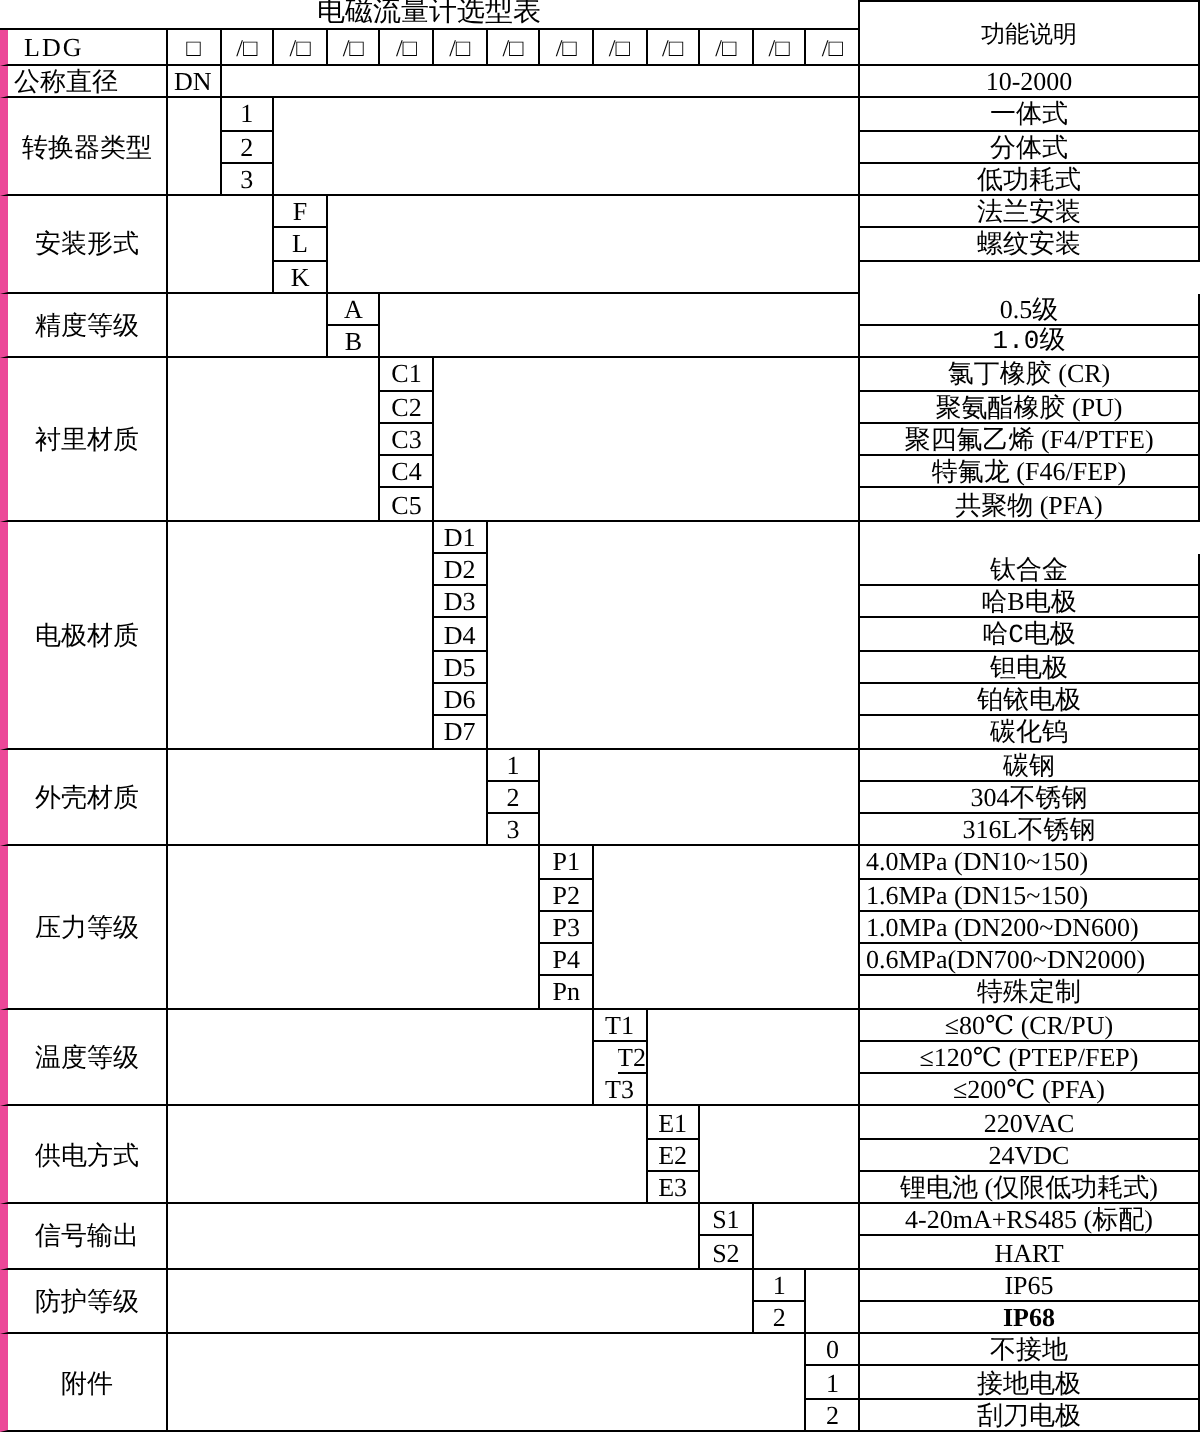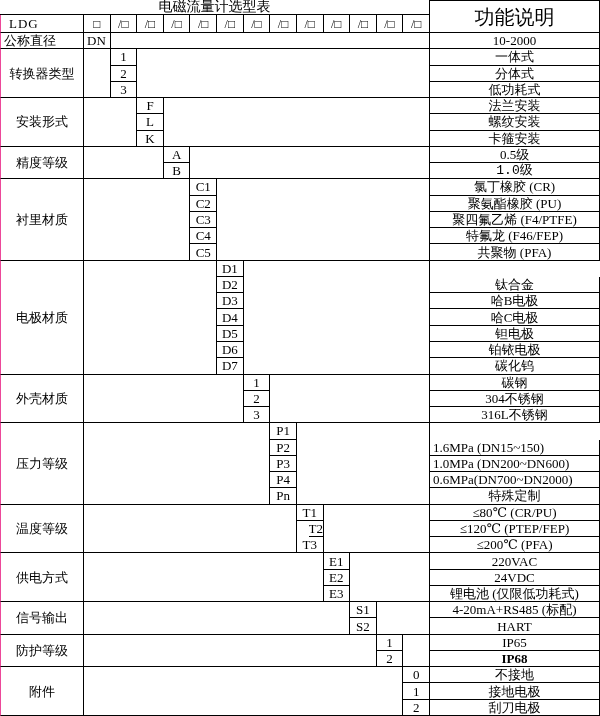--- a/index.html
+++ b/index.html
@@ -10,25 +10,25 @@
     grid-template-rows:15px 18px repeat(42,1fr);
     font-family:"Liberation Serif","DejaVu Serif",serif;
     color:#000;font-size:13px;background:#fff;
   }
   .cell{
     box-sizing:border-box;
     border-right:1px solid #000;border-bottom:1px solid #000;
     display:flex;align-items:center;justify-content:center;
     white-space:nowrap;overflow:hidden;line-height:1;
   }
-  .edge-l{border-left:1px solid #ec4899;}
+  .edge-l{border-left:4px solid #ec4899;}
   .top{border-top:1px solid #000;}
   .left{justify-content:flex-start;padding-left:3px;}
   .title{font-size:14px;}
-  .fhead{font-size:20px;}
+  .fhead{font-size:12px;}
   .ldg{justify-content:flex-start;padding-left:8px;letter-spacing:1px;}
   .slot{font-size:12px;}
   .code{font-size:13px;}
 </style>
 </head>
 <body>
 
 <div class="sheet" id="grid">
   <div class="cell title" style="grid-column:1/15;grid-row:1;">电磁流量计选型表</div>
   <div class="cell fhead top" style="grid-column:15;grid-row:1/3;">功能说明</div>
@@ -59,21 +59,20 @@
     <div class="cell code" style="grid-area: 6 / 3;">3</div>
     <div class="cell" style="grid-area: 6 / 15;">低功耗式</div>
     <div class="cell" style="grid-area: 4 / 4 / 7 / 15;"></div>
     <div class="cell edge-l" style="grid-area: 7 / 1 / 10;">安装形式</div>
     <div class="cell" style="grid-area: 7 / 2 / 10 / 4;"></div>
     <div class="cell code" style="grid-area: 7 / 4;">F</div>
     <div class="cell" style="grid-area: 7 / 15;">法兰安装</div>
     <div class="cell code" style="grid-area: 8 / 4;">L</div>
     <div class="cell" style="grid-area: 8 / 15;">螺纹安装</div>
     <div class="cell code" style="grid-area: 9 / 4;">K</div>
-    <div class="cell" style="grid-area: 9 / 15;">卡箍安装</div>
     <div class="cell" style="grid-area: 7 / 5 / 10 / 15;"></div>
     <div class="cell edge-l" style="grid-area: 10 / 1 / 12;">精度等级</div>
     <div class="cell" style="grid-area: 10 / 2 / 12 / 5;"></div>
     <div class="cell code" style="grid-area: 10 / 5;">A</div>
     <div class="cell" style="grid-area: 10 / 15;">0.5级</div>
     <div class="cell code" style="grid-area: 11 / 5;">B</div>
     <div class="cell" style="grid-area: 11 / 15; font-family: Liberation Mono, monospace;">1.0级</div>
     <div class="cell" style="grid-area: 10 / 6 / 12 / 15;"></div>
     <div class="cell edge-l" style="grid-area: 12 / 1 / 17;">衬里材质</div>
     <div class="cell" style="grid-area: 12 / 2 / 17 / 6;"></div>
@@ -89,40 +88,41 @@
     <div class="cell" style="grid-area: 16 / 15;">共聚物 (PFA)</div>
     <div class="cell" style="grid-area: 12 / 7 / 17 / 15;"></div>
     <div class="cell edge-l" style="grid-area: 17 / 1 / 24;">电极材质</div>
     <div class="cell" style="grid-area: 17 / 2 / 24 / 7;"></div>
     <div class="cell code" style="grid-area: 17 / 7;">D1</div>
     <div class="cell code" style="grid-area: 18 / 7;">D2</div>
     <div class="cell" style="grid-area: 18 / 15;">钛合金</div>
     <div class="cell code" style="grid-area: 19 / 7;">D3</div>
     <div class="cell" style="grid-area: 19 / 15;">哈B电极</div>
     <div class="cell code" style="grid-area: 20 / 7;">D4</div>
-    <div class="cell" style="grid-area: 20 / 15;">哈C电极</div>
+    <div class="cell" style="grid-area: 20 / 15; font-family: Liberation Mono, monospace;">哈C电极</div>
     <div class="cell code" style="grid-area: 21 / 7;">D5</div>
     <div class="cell" style="grid-area: 21 / 15;">钽电极</div>
     <div class="cell code" style="grid-area: 22 / 7;">D6</div>
     <div class="cell" style="grid-area: 22 / 15;">铂铱电极</div>
     <div class="cell code" style="grid-area: 23 / 7;">D7</div>
     <div class="cell" style="grid-area: 23 / 15;">碳化钨</div>
     <div class="cell" style="grid-area: 17 / 8 / 24 / 15;"></div>
     <div class="cell edge-l" style="grid-area: 24 / 1 / 27;">外壳材质</div>
     <div class="cell" style="grid-area: 24 / 2 / 27 / 8;"></div>
     <div class="cell code" style="grid-area: 24 / 8;">1</div>
     <div class="cell" style="grid-area: 24 / 15;">碳钢</div>
     <div class="cell code" style="grid-area: 25 / 8;">2</div>
     <div class="cell" style="grid-area: 25 / 15;">304不锈钢</div>
     <div class="cell code" style="grid-area: 26 / 8;">3</div>
     <div class="cell" style="grid-area: 26 / 15;">316L不锈钢</div>
     <div class="cell" style="grid-area: 24 / 9 / 27 / 15;"></div>
     <div class="cell edge-l" style="grid-area: 27 / 1 / 32;">压力等级</div>
     <div class="cell" style="grid-area: 27 / 2 / 32 / 9;"></div>
     <div class="cell code" style="grid-area: 27 / 9;">P1</div>
+    <div class="cell left" style="grid-area: 27 / 15;">4.0MPa (DN10~150)</div>
     <div class="cell code" style="grid-area: 28 / 9;">P2</div>
     <div class="cell left" style="grid-area: 28 / 15;">1.6MPa (DN15~150)</div>
     <div class="cell code" style="grid-area: 29 / 9;">P3</div>
     <div class="cell left" style="grid-area: 29 / 15;">1.0MPa (DN200~DN600)</div>
     <div class="cell code" style="grid-area: 30 / 9;">P4</div>
     <div class="cell left" style="grid-area: 30 / 15;">0.6MPa(DN700~DN2000)</div>
     <div class="cell code" style="grid-area: 31 / 9;">Pn</div>
     <div class="cell" style="grid-area: 31 / 15;">特殊定制</div>
     <div class="cell" style="grid-area: 27 / 10 / 32 / 15;"></div>
     <div class="cell edge-l" style="grid-area: 32 / 1 / 35;">温度等级</div>

